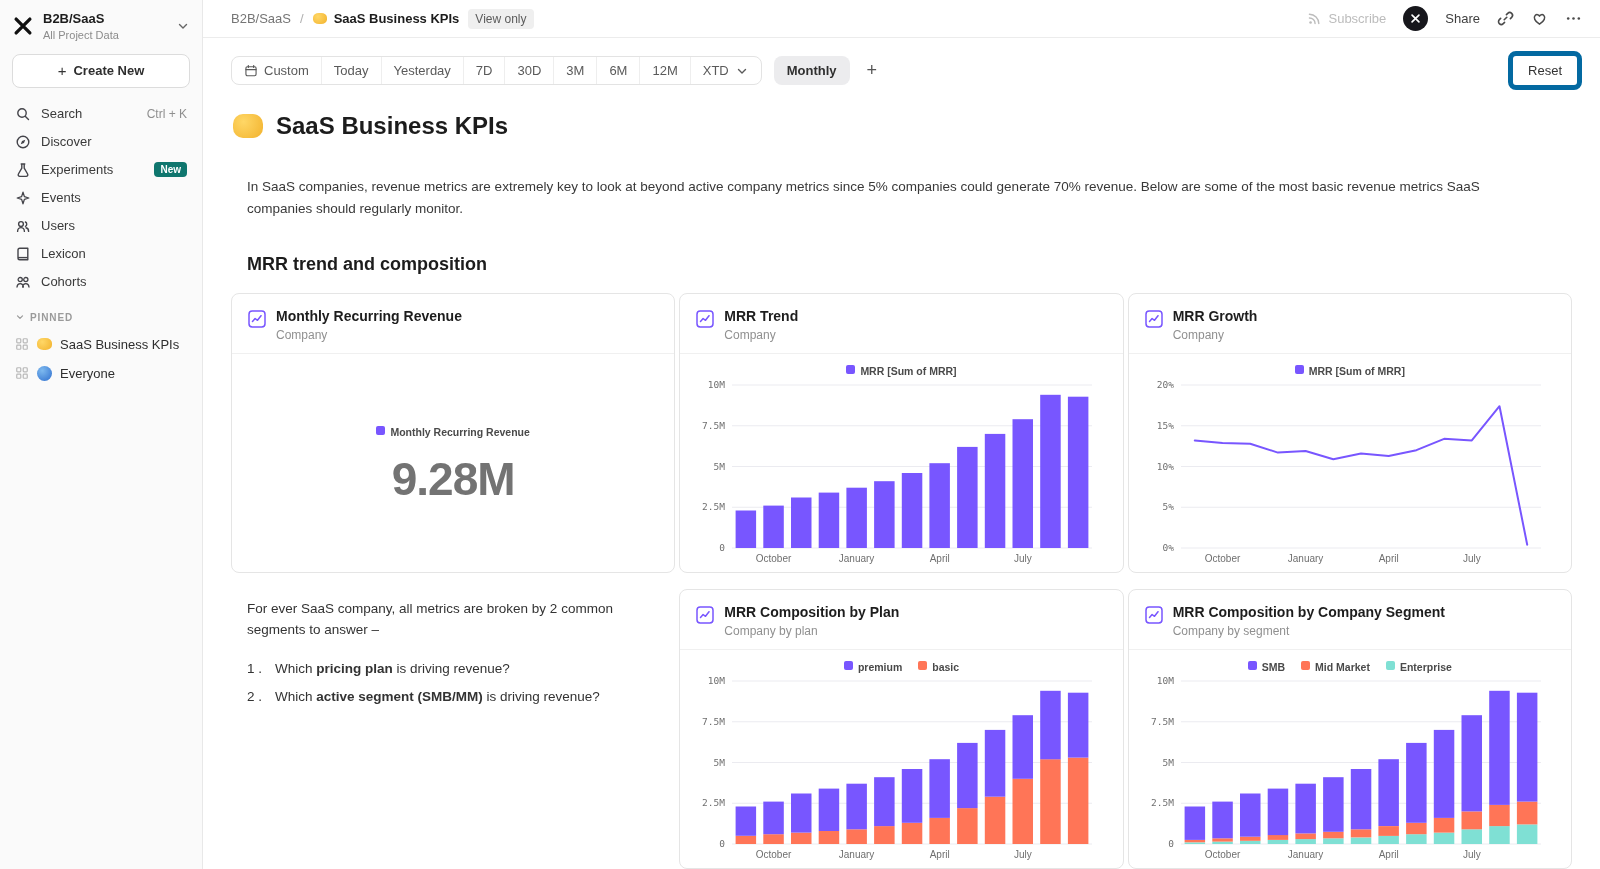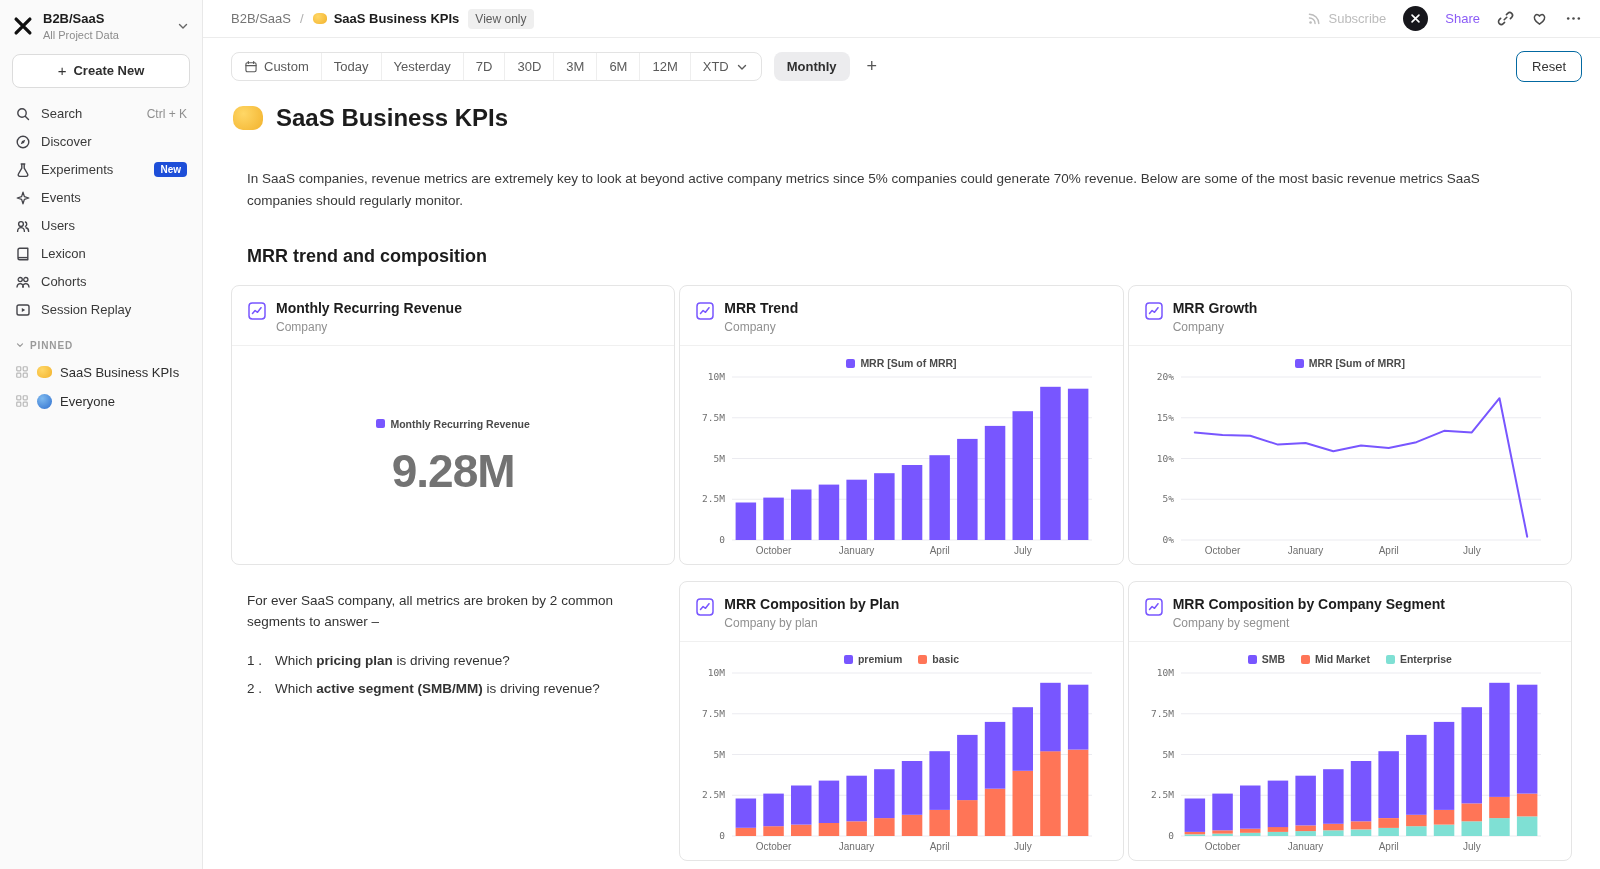--- a/index.html
+++ b/index.html
@@ -18,21 +18,21 @@
   .project-meta { line-height:1.2; }
   .project-name { font-size:13px; font-weight:700; color:#1d1d1d; }
   .project-sub { font-size:11px; color:#8c8c8c; margin-top:2px; }
   .project-chevron { margin-left:auto; color:#666; width:14px; height:14px; }
   .create-btn { margin:4px 12px 12px; height:34px; display:flex; align-items:center; justify-content:center; gap:7px; background:#fff; border:1px solid #dcdcdc; border-radius:8px; font-size:13px; font-weight:600; color:#2e2e2e; cursor:pointer; }
   .create-plus { font-size:15px; font-weight:400; color:#333; }
   .nav { display:flex; flex-direction:column; }
   .nav-item { display:flex; align-items:center; gap:10px; height:28px; padding:0 15px; font-size:13px; color:#3a3a3a; cursor:pointer; }
   .nav-icon { width:16px; height:16px; color:#44444a; flex:none; }
   .shortcut { margin-left:auto; color:#8f8f8f; font-size:12px; }
-  .badge-new { margin-left:auto; background:#1d4ed8; color:#fff; font-size:10px; font-weight:600; padding:2px 6px; border-radius:4px; }
+  .badge-new { margin-left:auto; background:#0f766e; color:#fff; font-size:10px; font-weight:600; padding:2px 6px; border-radius:4px; }
   .pinned-head { display:flex; align-items:center; gap:5px; padding:16px 15px 7px; font-size:10px; font-weight:700; letter-spacing:0.9px; color:#9a9a9a; cursor:pointer; }
   .pinned-head svg { width:10px; height:10px; color:#9a9a9a; }
   .pinned-item { display:flex; align-items:center; gap:8px; height:29px; padding:0 15px; font-size:13px; color:#2e2e2e; cursor:pointer; }
   .grid-icon { width:14px; height:14px; color:#b9b9b9; flex:none; }
   .handshake { display:inline-block; background:radial-gradient(circle at 35% 32%, #ffd766, #f2b22d); border-radius:42%; }
   .handshake.sm { width:15px; height:12px; }
   .handshake.xs { width:14px; height:11px; }
   .handshake.lg { width:30px; height:24px; border-radius:10px; }
   .globe { display:inline-block; width:15px; height:15px; border-radius:50%; background:radial-gradient(circle at 35% 30%, #7db9ef, #2f6fce); }
 
@@ -41,49 +41,49 @@
   .topbar { height:38px; min-height:38px; display:flex; align-items:center; padding:0 18px 0 28px; border-bottom:1px solid #ececec; }
   .crumb-root { font-size:13px; color:#757575; cursor:pointer; }
   .crumb-sep { font-size:13px; color:#b0b0b0; margin:0 9px; }
   .crumb-current { font-size:13px; font-weight:600; color:#1c1c1c; margin-left:7px; }
   .view-only { background:#efefef; border-radius:4px; padding:3px 7px; font-size:12px; color:#5c5c5c; margin-left:9px; }
   .topbar-right { margin-left:auto; display:flex; align-items:center; gap:17px; }
   .subscribe { display:flex; align-items:center; gap:6px; font-size:13px; color:#bcbcbc; cursor:pointer; }
   .subscribe svg { width:15px; height:15px; }
   .avatar { width:25px; height:25px; border-radius:50%; background:#17171c; display:flex; align-items:center; justify-content:center; cursor:pointer; }
   .avatar svg { width:11px; height:11px; color:#fff; }
-  .share-label { font-size:13px; color:#8b5cf6; cursor:pointer; }
+  .share-label { font-size:13px; color:#404040; cursor:pointer; }
   .tool-icon { width:17px; height:17px; color:#4a4a4a; cursor:pointer; }
 
   
   .toolbar { display:flex; align-items:center; padding:13px 18px 10px 28px; gap:12px; }
   .range-group { display:flex; align-items:stretch; border:1px solid #e3e3e3; border-radius:8px; overflow:hidden; background:#fff; }
   .range-item { display:flex; align-items:center; gap:6px; padding:6px 12px; font-size:13px; color:#5a5a5a; border-right:1px solid #eeeeee; cursor:pointer; white-space:nowrap; }
   .range-item:last-child { border-right:none; }
   .range-item svg { width:14px; height:14px; color:#5a5a5a; }
   .default-pill { background:#ececee; border-radius:8px; padding:7px 13px; font-size:13px; font-weight:600; color:#2f2f2f; cursor:pointer; }
   .add-tab { font-size:18px; color:#555; padding:0 5px; cursor:pointer; }
-  .reset-btn { margin-left:auto; border:1px solid #0369a1; border-radius:8px; padding:7px 15px; font-size:13px; color:#333; background:#fff; cursor:pointer; }
+  .reset-btn { margin-left:auto; border:5px solid #0369a1; border-radius:8px; padding:7px 15px; font-size:13px; color:#333; background:#fff; cursor:pointer; }
 
   
   .content { flex:1; overflow:hidden; padding:4px 28px 0; }
   .title-row { display:flex; align-items:center; gap:13px; margin:8px 0 0 2px; }
   .page-title { font-size:24px; font-weight:700; color:#1c1c1c; }
   .intro { margin:36px 16px 0; font-size:13.5px; line-height:1.6; color:#393939; max-width:1245px; }
   .section-h { margin:35px 16px 18px; font-size:18px; font-weight:700; color:#1c1c1c; }
   .grid { display:grid; grid-template-columns:repeat(3,1fr); gap:4px; }
   .grid.row2 { margin-top:16px; }
   .card { border:1px solid #e5e5e5; border-radius:8px; background:#fff; height:280px; display:flex; flex-direction:column; overflow:hidden; }
   .card-head { display:flex; align-items:flex-start; gap:10px; padding:14px 16px 11px; border-bottom:1px solid #f0f0f0; }
   .chart-icon { width:18px; height:18px; margin-top:2px; flex:none; }
   .card-title { font-size:14px; font-weight:700; color:#1d1d1d; }
   .card-sub { font-size:12px; color:#909090; margin-top:4px; }
   .card-body { flex:1; min-height:0; padding:6px 12px 6px; display:flex; flex-direction:column; }
   .legend-row { display:flex; justify-content:center; gap:16px; padding:5px 0 2px; font-size:10.5px; font-weight:600; color:#4a4a4a; }
-  .leg-item { display:flex; align-items:center; cursor:pointer; }
+  .leg-item { display:flex; cursor:pointer; }
   .leg-swatch { width:9px; height:9px; border-radius:2px; display:inline-block; margin-right:5px; }
   .chart { flex:1; min-height:0; width:100%; cursor:crosshair; }
   .metric-body { flex:1; display:flex; flex-direction:column; align-items:center; justify-content:center; gap:12px; }
   .metric-value { font-size:46px; font-weight:700; letter-spacing:-1px; color:#737373; }
   .ytick { font-family:"DejaVu Sans Mono", monospace; font-size:9.5px; fill:#6f6f6f; }
   .xtick { font-family:"Liberation Sans", sans-serif; font-size:10px; fill:#6f6f6f; }
   .note-block { padding:10px 16px 0; font-size:13.5px; color:#333; }
   .note-intro { line-height:1.55; max-width:370px; }
   .q-list { margin-top:18px; }
   .q-item { display:flex; gap:10px; margin:8px 0; line-height:1.45; }
@@ -156,27 +156,20 @@
         </svg>
       <span>Lexicon</span>
     </div>
     <div class="nav-item">
       <svg class="nav-icon" viewBox="0 0 16 16" fill="none" stroke="currentColor" stroke-width="1.3" stroke-linecap="round">
           <circle cx="5.2" cy="5.6" r="2.1"></circle>
           <circle cx="10.8" cy="5.6" r="2.1"></circle>
           <path d="M2 13c.2-2 1.5-3.3 3.2-3.3S8.2 11 8.4 13M7.6 13c.2-2 1.5-3.3 3.2-3.3S13.8 11 14 13"></path>
         </svg>
       <span>Cohorts</span>
-    </div>
-    <div class="nav-item">
-      <svg class="nav-icon" viewBox="0 0 16 16" fill="none" stroke="currentColor" stroke-width="1.4" stroke-linejoin="round">
-          <rect x="2" y="3" width="12" height="10" rx="1.8"></rect>
-          <path d="M6.8 6l3.4 2-3.4 2z" fill="currentColor" stroke="none"></path>
-        </svg>
-      <span>Session Replay</span>
     </div>
   </div>
 
   <div class="pinned-head">
     <svg viewBox="0 0 16 16" fill="none" stroke="currentColor" stroke-width="2" stroke-linecap="round" stroke-linejoin="round">
         <path d="M4 6.2 8 10.2 12 6.2"></path>
       </svg>
     <span>PINNED</span>
   </div>
   <div class="pinned-item">

